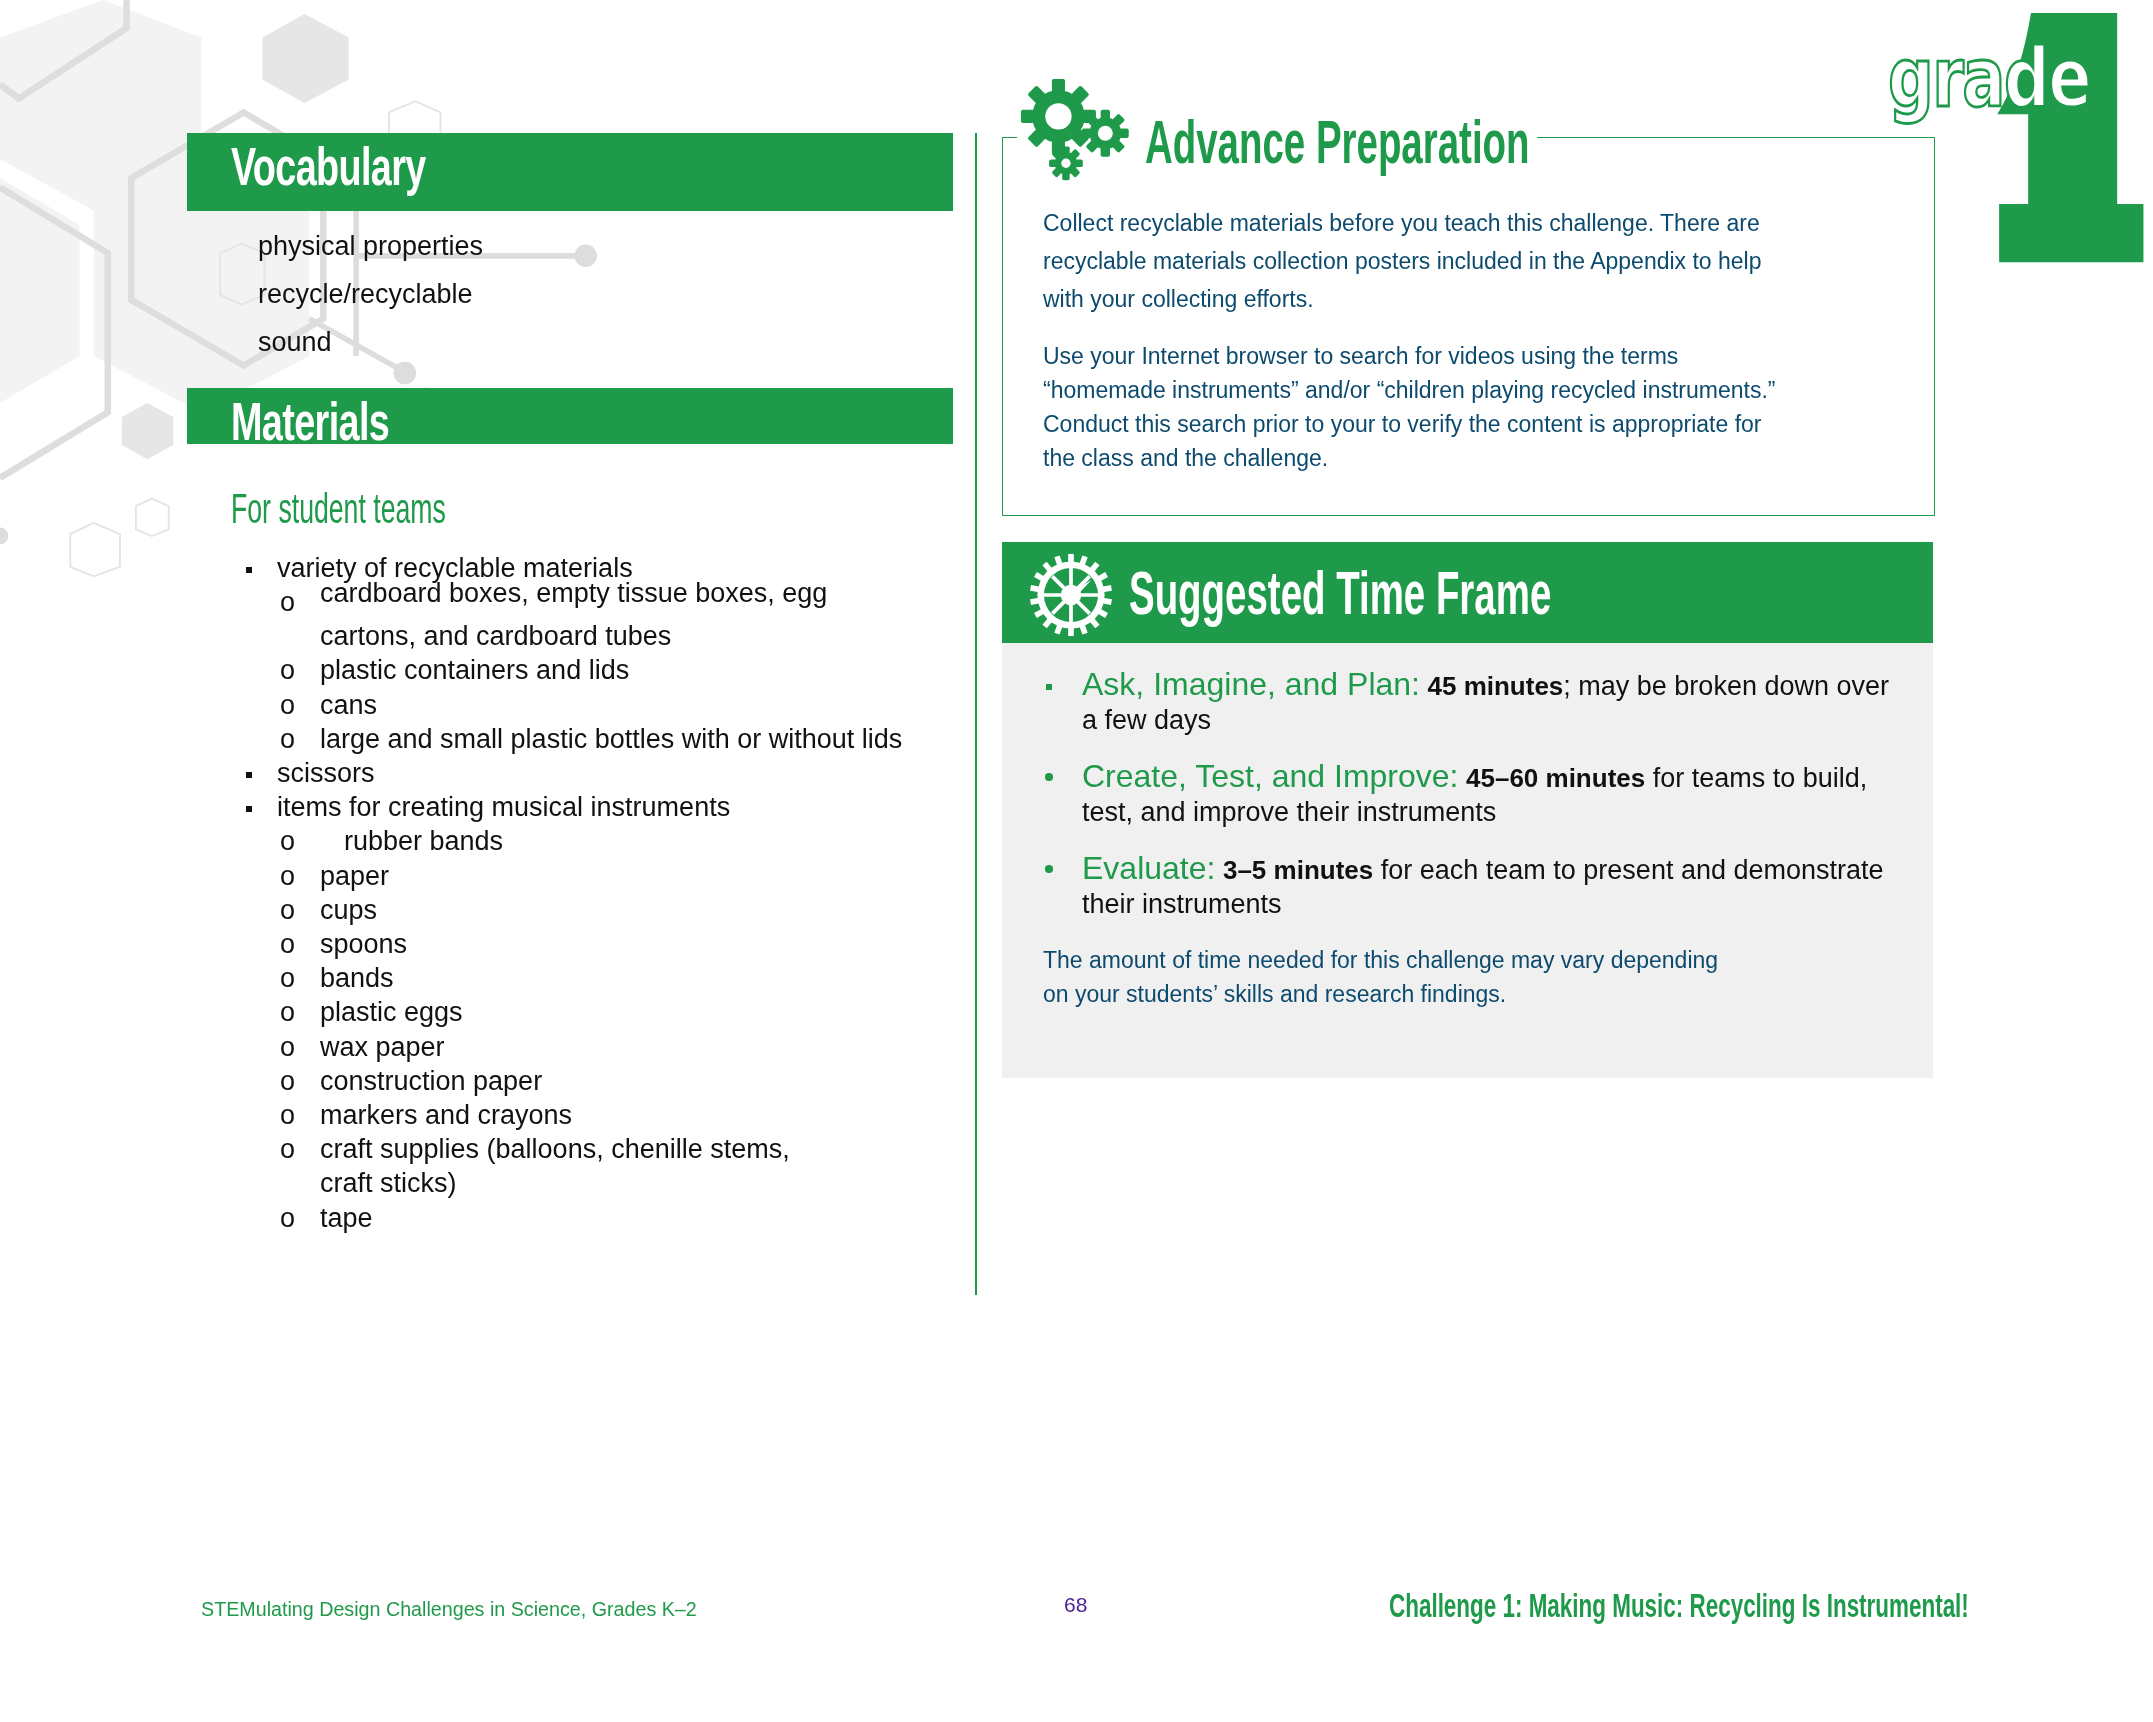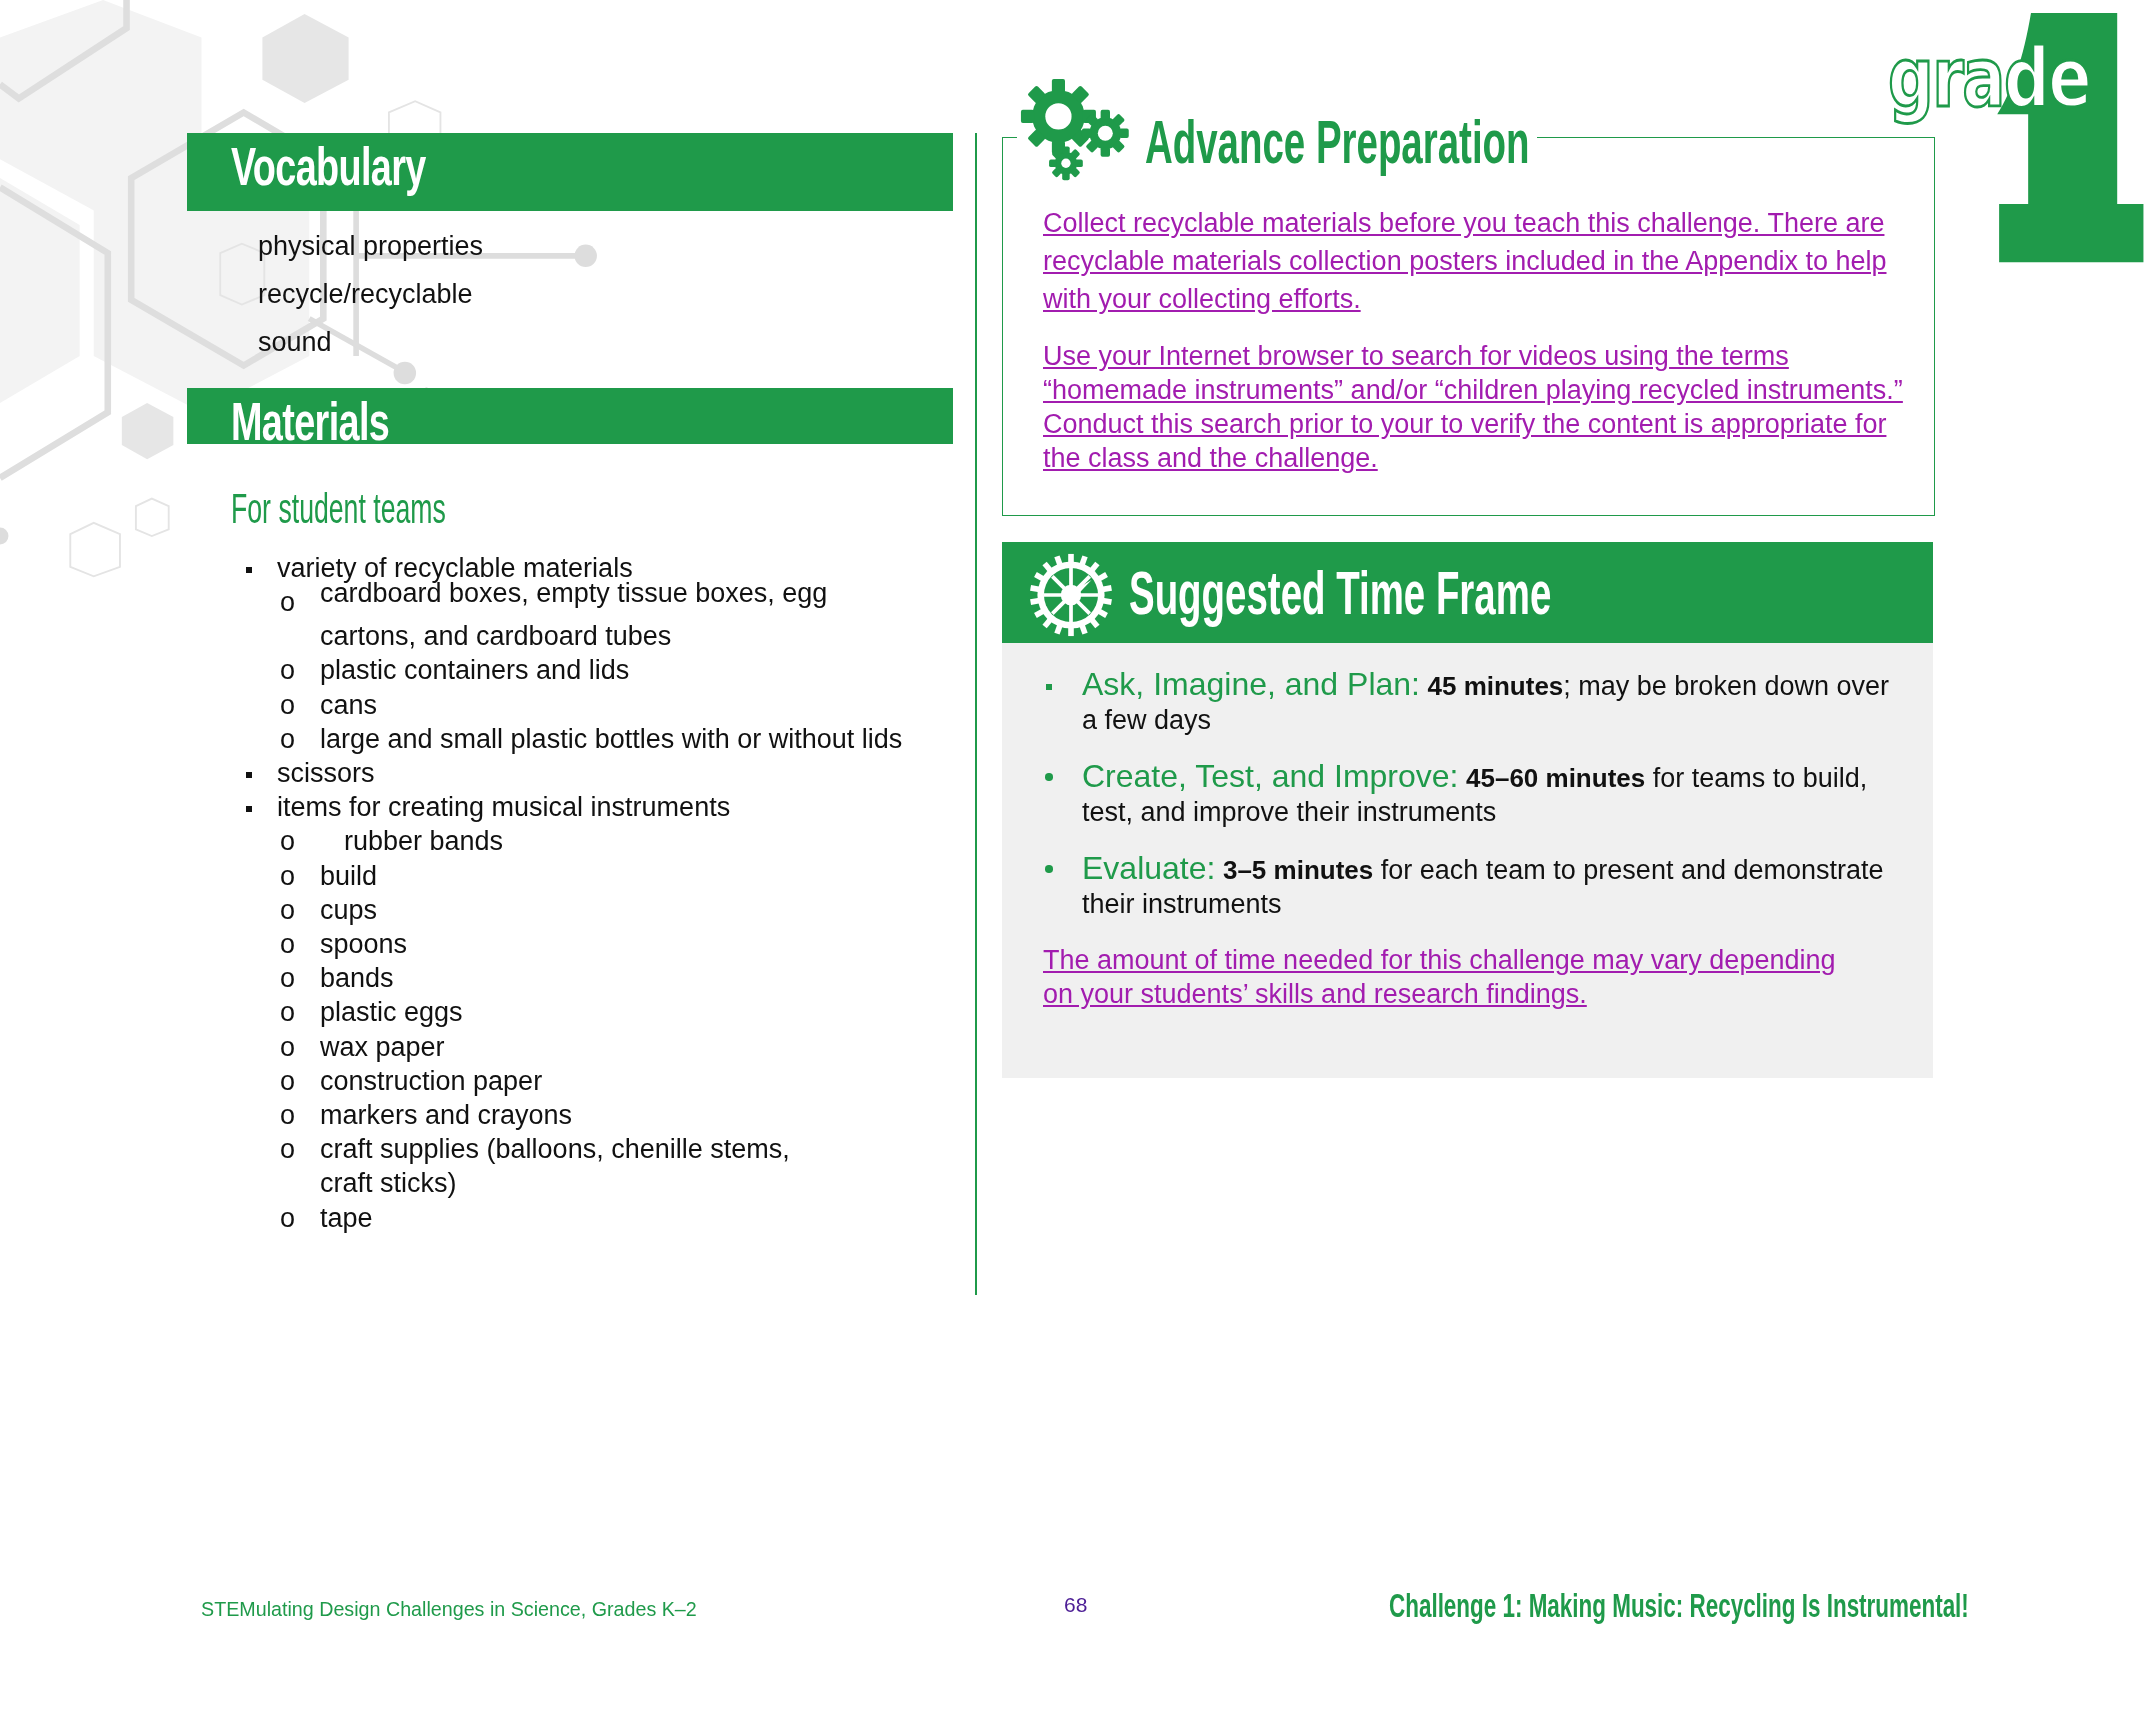--- a/index.html
+++ b/index.html
@@ -16,21 +16,21 @@
                  transform:scaleX(0.62); transform-origin:left top; white-space:nowrap; line-height:1; }
   .mat-row { position:absolute; font-size:27px; color:#111; white-space:nowrap; line-height:34px; }
   .mat-bullet-sq { position:absolute; width:5.6px; height:5.6px; background:#111; }
   .mat-bullet-o { position:absolute; font-size:27px; color:#111; line-height:34px; }
   .divider { position:absolute; left:975px; top:133px; width:1.9px; height:1162px; background:#1f9a4a; }
   .adv-box { position:absolute; left:1002px; top:137px; width:933px; height:379px; border:1.9px solid #1f9a4a;
              box-sizing:border-box; }
   .adv-head-mask { position:absolute; left:1017px; top:103px; width:520px; height:75px; background:#ffffff; }
   .adv-title { position:absolute; left:1145px; top:111px; font-size:62px; color:#1f9a4a; font-weight:bold;
                transform:scaleX(0.62); transform-origin:left top; white-space:nowrap; line-height:1; }
-  .para { position:absolute; left:1043px; width:881px; font-size:27px; color:#a21caf;text-decoration:underline; }
+  .para { position:absolute; left:1043px; width:881px; font-size:23px; color:#0c4a6e; }
   .tf-head { position:absolute; left:1002px; top:542px; width:931px; height:101px; background:#1f9a4a; }
   .tf-body { position:absolute; left:1002px; top:643px; width:931px; height:435px; background:#f0f0f0; }
   .tf-title { position:absolute; left:1129px; top:562px; font-size:62px; color:#fff; font-weight:bold;
               transform:scaleX(0.62); transform-origin:left top; white-space:nowrap; line-height:1; }
   .tf-item { position:absolute; left:1082px; width:824px; font-size:27px; color:#111; line-height:34px; }
   .tf-item .lbl { color:#1f9a4a; font-size:32px; }
   .tf-item b { font-weight:bold; font-size:26px; }
   .tf-bullet-sq { position:absolute; width:5.6px; height:5.6px; background:#1f9a4a; }
   .tf-bullet-dot { position:absolute; width:7.5px; height:7.5px; border-radius:50%; background:#1f9a4a; }
   .footer-left { position:absolute; left:201px; top:1598px; font-size:19.7px; color:#1f9a4a; white-space:nowrap; }
@@ -105,21 +105,21 @@
     <div class="mat-row" style="left: 320px; top: 688px;">cans</div>
     <div class="mat-bullet-o" style="left: 280px; top: 722px;">o</div>
     <div class="mat-row" style="left: 320px; top: 722px;">large and small plastic bottles with or without lids</div>
     <div class="mat-bullet-sq" style="left: 246px; top: 772px;"></div>
     <div class="mat-row" style="left: 277px; top: 756px;">scissors</div>
     <div class="mat-bullet-sq" style="left: 246px; top: 806px;"></div>
     <div class="mat-row" style="left: 277px; top: 790px;">items for creating musical instruments</div>
     <div class="mat-bullet-o" style="left: 280px; top: 824px;">o</div>
     <div class="mat-row" style="left: 320px; top: 824px; margin-left: 24px;">rubber bands</div>
     <div class="mat-bullet-o" style="left: 280px; top: 859px;">o</div>
-    <div class="mat-row" style="left: 320px; top: 859px;">build</div>
+    <div class="mat-row" style="left: 320px; top: 859px;">paper</div>
     <div class="mat-bullet-o" style="left: 280px; top: 893px;">o</div>
     <div class="mat-row" style="left: 320px; top: 893px;">cups</div>
     <div class="mat-bullet-o" style="left: 280px; top: 927px;">o</div>
     <div class="mat-row" style="left: 320px; top: 927px;">spoons</div>
     <div class="mat-bullet-o" style="left: 280px; top: 961px;">o</div>
     <div class="mat-row" style="left: 320px; top: 961px;">bands</div>
     <div class="mat-bullet-o" style="left: 280px; top: 995px;">o</div>
     <div class="mat-row" style="left: 320px; top: 995px;">plastic eggs</div>
     <div class="mat-bullet-o" style="left: 280px; top: 1030px;">o</div>
     <div class="mat-row" style="left: 320px; top: 1030px;">wax paper</div>

